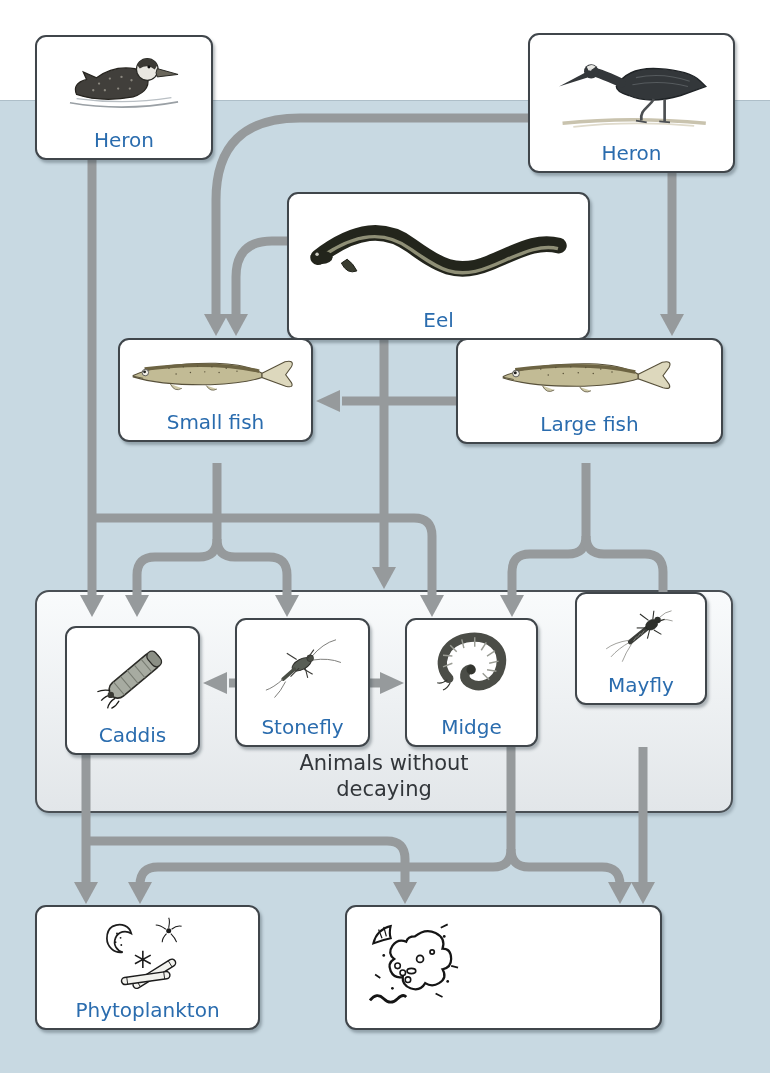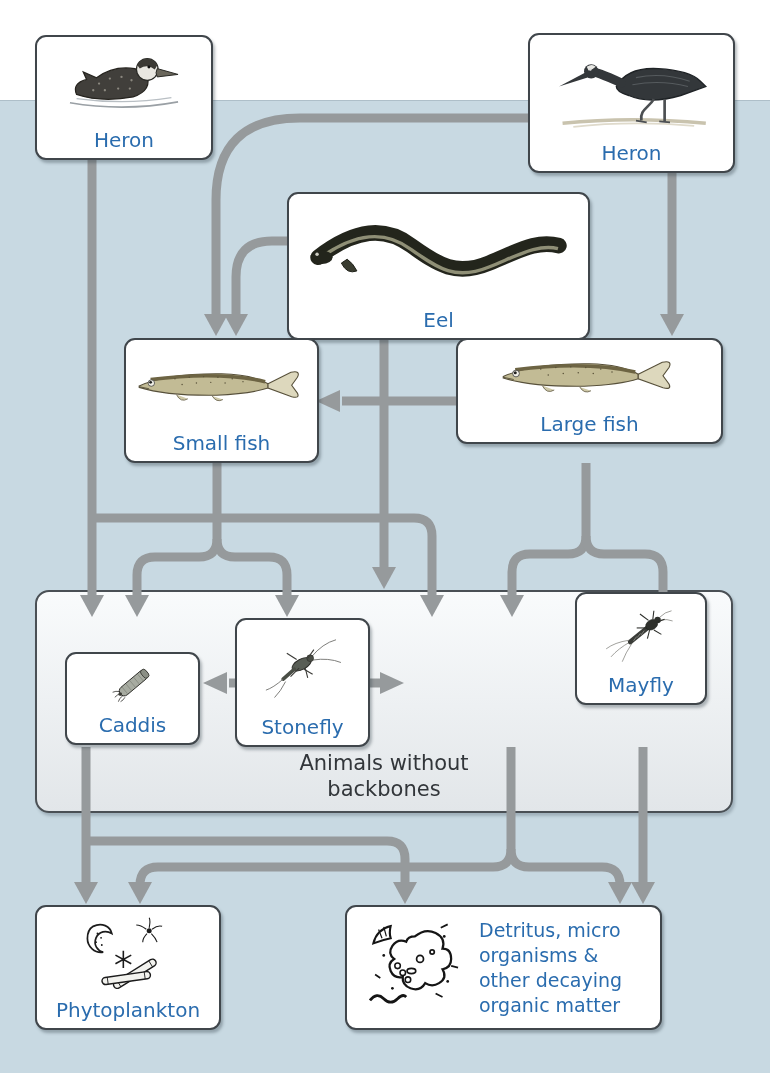--- a/index.html
+++ b/index.html
@@ -38,21 +38,21 @@
   }
 </style>
 </head>
 <body>
 
 <div id="page">
 
   <div id="water"></div>
 
   <div id="group-box">
-    <div id="group-caption">Animals without backbones</div>
+    <div id="group-caption">Animals without decaying</div>
   </div>
 
   <svg id="arrow-layer" width="770" height="1079" viewBox="0 0 770 1079">
     <g stroke="#969a9c" stroke-width="9" fill="none">
       <path d="M528 118 L300 118 Q216 118 216 200 L216 316"></path>
       <path d="M287 241 L272 241 Q236 241 236 277 L236 316"></path>
       <path d="M672 173 L672 316"></path>
       <path d="M456 401 L342 401"></path>
       <path d="M384 318 L384 569"></path>
       <path d="M92 160 L92 597"></path>
@@ -136,21 +136,21 @@
     <svg class="art" viewBox="0 0 280 105">
       <path d="M16 60 C55 30 85 28 112 48 C140 68 158 80 192 66 C222 54 240 42 264 48" stroke="#23251c" stroke-width="16" fill="none" stroke-linecap="round"></path>
       <path d="M16 62 C55 34 85 32 112 52 C140 72 158 84 192 70 C222 58 242 46 263 51" stroke="#8f8f76" stroke-width="3.5" fill="none"></path>
       <ellipse cx="20" cy="60" rx="11" ry="7" fill="#23251c"></ellipse>
       <circle cx="15" cy="57" r="1.8" fill="#cfcfc5"></circle>
       <path d="M40 66 q6 12 16 8 q-4 -8 -10 -12 Z" fill="#3a3c30" stroke="#1c1e16" stroke-width="1"></path>
     </svg>
     <div class="label">Eel</div>
   </div>
 
-  <div class="node" style="left:124px;top:338px;width:195px;height:125px">
+  <div class="node" style="left:118px;top:338px;width:195px;height:104px">
     <svg class="art" viewBox="0 0 250 80">
       <path d="M10 42 Q50 24 125 25 Q168 26 190 39 L190 45 Q165 53 118 55 Q48 56 10 44 Z" fill="#c2bb95" stroke="#57503a" stroke-width="1.5"></path>
       <path d="M190 39 L222 23 Q236 20 231 30 L223 41 L231 52 Q235 60 223 57 L190 45 Z" fill="#ddd8bd" stroke="#57503a" stroke-width="1.5"></path>
       <path d="M26 33 Q120 21 186 36" stroke="#6d6443" stroke-width="5" fill="none"></path>
       <path d="M62 54 q6 12 16 6" fill="#cfc9a8" stroke="#57503a" stroke-width="1"></path>
       <path d="M112 56 q6 10 15 5" fill="#cfc9a8" stroke="#57503a" stroke-width="1"></path>
       <g fill="#59523a">
           <circle cx="60" cy="32" r="1"></circle>
           <circle cx="80" cy="30" r="1"></circle>
           <circle cx="100" cy="29" r="1"></circle>
@@ -188,21 +188,21 @@
           <circle cx="130" cy="38" r="1"></circle>
           <circle cx="155" cy="36" r="1"></circle>
         </g>
       <circle cx="27" cy="38" r="4.5" fill="#f2f0e8" stroke="#333" stroke-width="1"></circle>
       <circle cx="26" cy="37" r="2" fill="#222"></circle>
       <path d="M10 43 L24 46" stroke="#57503a" stroke-width="1.2" fill="none"></path>
     </svg>
     <div class="label">Large fish</div>
   </div>
 
-  <div class="node" style="left:65px;top:652px;width:135px;height:93px">
+  <div class="node" style="left:65px;top:626px;width:135px;height:129px">
     <svg class="art" viewBox="0 0 130 130">
       <g transform="rotate(-40 68 66)">
         <rect x="20" y="53" width="96" height="27" rx="13.5" fill="#a7aba1" stroke="#2c2c28" stroke-width="2.5"></rect>
         <path d="M36 53 v27 M50 54 v26 M64 53 v27 M78 54 v26 M92 53 v27" stroke="#767a70" stroke-width="1.5"></path>
         <rect x="100" y="53" width="16" height="27" rx="8" fill="#8b8f85" stroke="#2c2c28" stroke-width="2"></rect>
       </g>
       <g stroke="#1c1c18" stroke-width="2" fill="none">
         <path d="M34 96 q-12 2 -18 10"></path>
           <path d="M38 102 q-10 6 -12 16"></path>
           <path d="M44 106 q-4 8 -12 12"></path>
@@ -224,20 +224,31 @@
         <path d="M58 56 l-16 -10"></path>
           <path d="M62 70 l-14 14"></path>
           <path d="M72 70 l4 16"></path>
           <path d="M76 54 l10 -14"></path>
           <path d="M70 72 l14 8"></path>
       </g>
     </svg>
     <div class="label">Stonefly</div>
   </div>
 
+  <div class="node" style="left:405px;top:618px;width:133px;height:129px">
+    <svg class="art" viewBox="0 0 135 115">
+      <path d="M36 74 C18 56 28 24 60 18 C92 12 114 32 108 58 C103 80 80 90 64 80 C55 74 57 63 66 61" stroke="#4b4d47" stroke-width="13" fill="none" stroke-linecap="round"></path>
+      <g stroke="#9a9c94" stroke-width="2">
+        <path d="M28 58 l13 -5 M28 42 l13 1 M38 28 l9 9 M54 20 l3 12 M72 17 l0 13 M88 24 l-7 11 M100 36 l-11 7 M105 50 l-13 3 M102 64 l-13 -2 M92 76 l-9 -9"></path>
+      </g>
+      <circle cx="67" cy="62" r="6.5" fill="#33352f"></circle>
+      <path d="M34 76 q-8 6 -14 4 M38 80 q-4 8 -10 10" stroke="#33352f" stroke-width="1.6" fill="none"></path>
+    </svg>
+    <div class="label">Midge</div>
+  </div>
 
   <div class="node" style="left:575px;top:592px;width:132px;height:113px">
     <svg class="art" viewBox="0 0 140 125">
       <path d="M50 80 q-22 12 -36 28 M53 83 q-12 18 -18 34 M47 77 q-26 4 -42 16" stroke="#777772" stroke-width="1.3" fill="none"></path>
       <path d="M50 80 L82 54" stroke="#3a3c38" stroke-width="9" stroke-linecap="round"></path>
       <path d="M56 78 l6 -8 M63 72 l6 -8 M70 67 l6 -8" stroke="#8e908a" stroke-width="1.5"></path>
       <ellipse cx="90" cy="48" rx="12" ry="9" transform="rotate(-32 90 48)" fill="#2e302c" stroke="#1a1c18" stroke-width="1"></ellipse>
       <circle cx="101" cy="39" r="6" fill="#2e302c"></circle>
       <path d="M105 34 q10 -10 22 -12 M107 39 q12 -2 22 2" stroke="#777772" stroke-width="1.3" fill="none"></path>
       <g stroke="#2a2c28" stroke-width="2" fill="none">
@@ -245,21 +256,21 @@
           <path d="M92 38 l2 -16"></path>
           <path d="M98 44 l16 -6"></path>
           <path d="M80 54 l-18 0"></path>
           <path d="M86 58 l-4 16"></path>
           <path d="M94 58 l14 8"></path>
       </g>
     </svg>
     <div class="label">Mayfly</div>
   </div>
 
-  <div class="node" style="left:35px;top:905px;width:186px;height:125px">
+  <div class="node" style="left:35px;top:905px;width:225px;height:125px">
     <svg class="art" viewBox="0 0 165 110">
       <path d="M34 20 C46 14 58 20 60 30 C52 25 42 27 38 36 C34 46 40 54 48 56 C36 58 26 48 26 37 C26 29 29 23 34 20 Z" fill="none" stroke="#1c1c1c" stroke-width="2.4"></path>
       <g fill="#1c1c1c">
           <circle cx="40" cy="30" r="1.3"></circle>
           <circle cx="45" cy="36" r="1.3"></circle>
           <circle cx="38" cy="42" r="1.3"></circle>
           <circle cx="46" cy="46" r="1.3"></circle>
         </g>
       <g stroke="#1c1c1c" stroke-width="2.2">
           <path d="M76 54 v24 M65 60 l22 12 M65 72 l22 -12"></path>
@@ -298,17 +309,16 @@
         <g fill="#151515">
             <circle cx="30" cy="48" r="1.6"></circle>
             <circle cx="100" cy="26" r="1.6"></circle>
             <circle cx="104" cy="78" r="1.6"></circle>
             <circle cx="40" cy="86" r="1.6"></circle>
           </g>
         <g stroke="#151515" stroke-width="2">
             <path d="M96 16 l8 -4 M108 60 l8 2 M20 70 l6 4 M90 92 l8 4"></path>
           </g>
       </svg>
-      <div id="detritus-label">Detritus, micro organisms &amp; other decaying organic matter</div>
     </div>
   </div>
 
 </div>
 
 </body></html>

